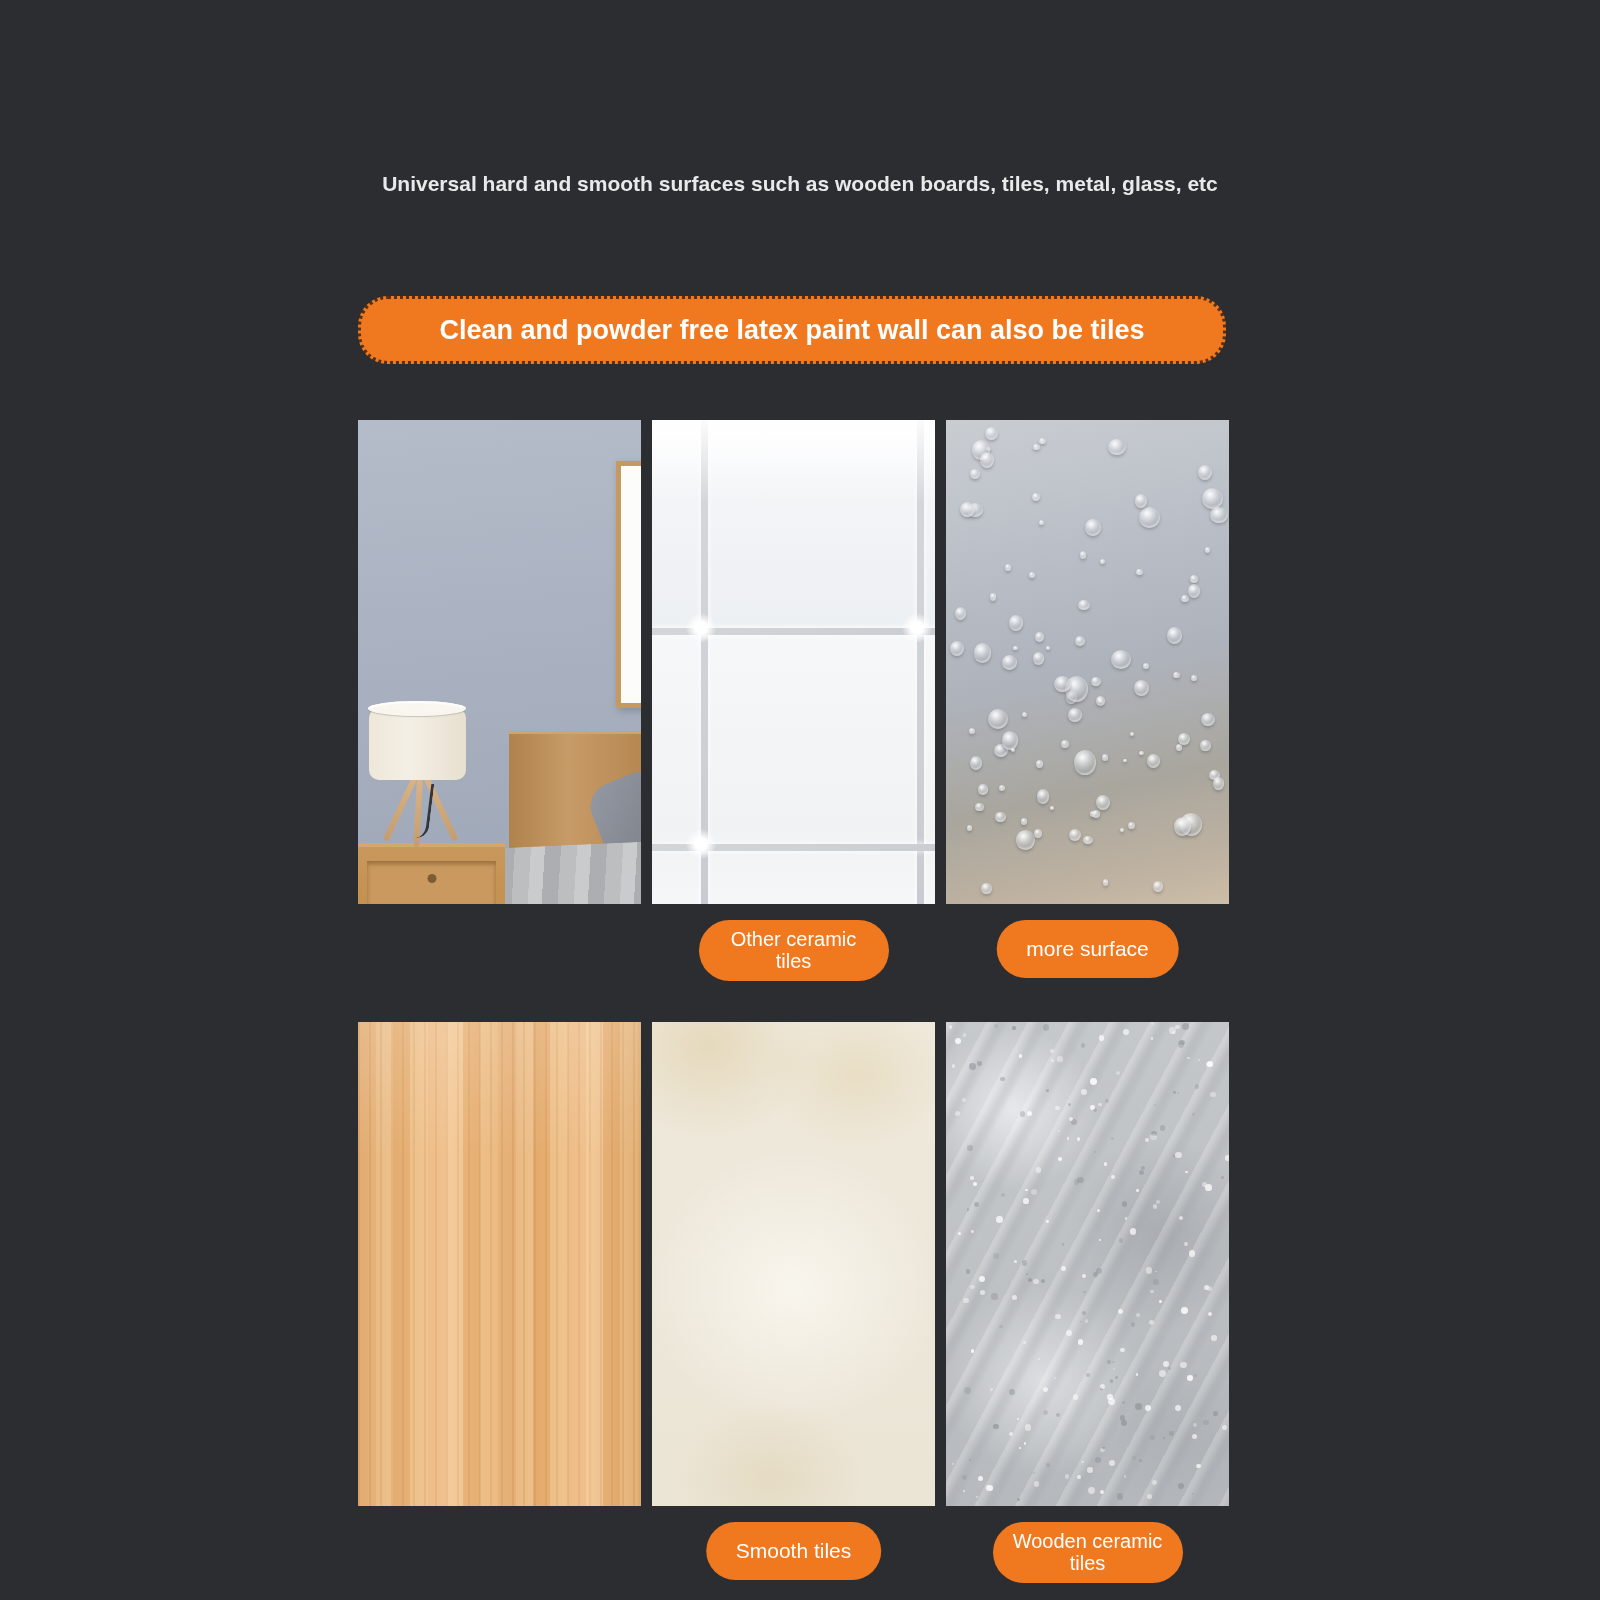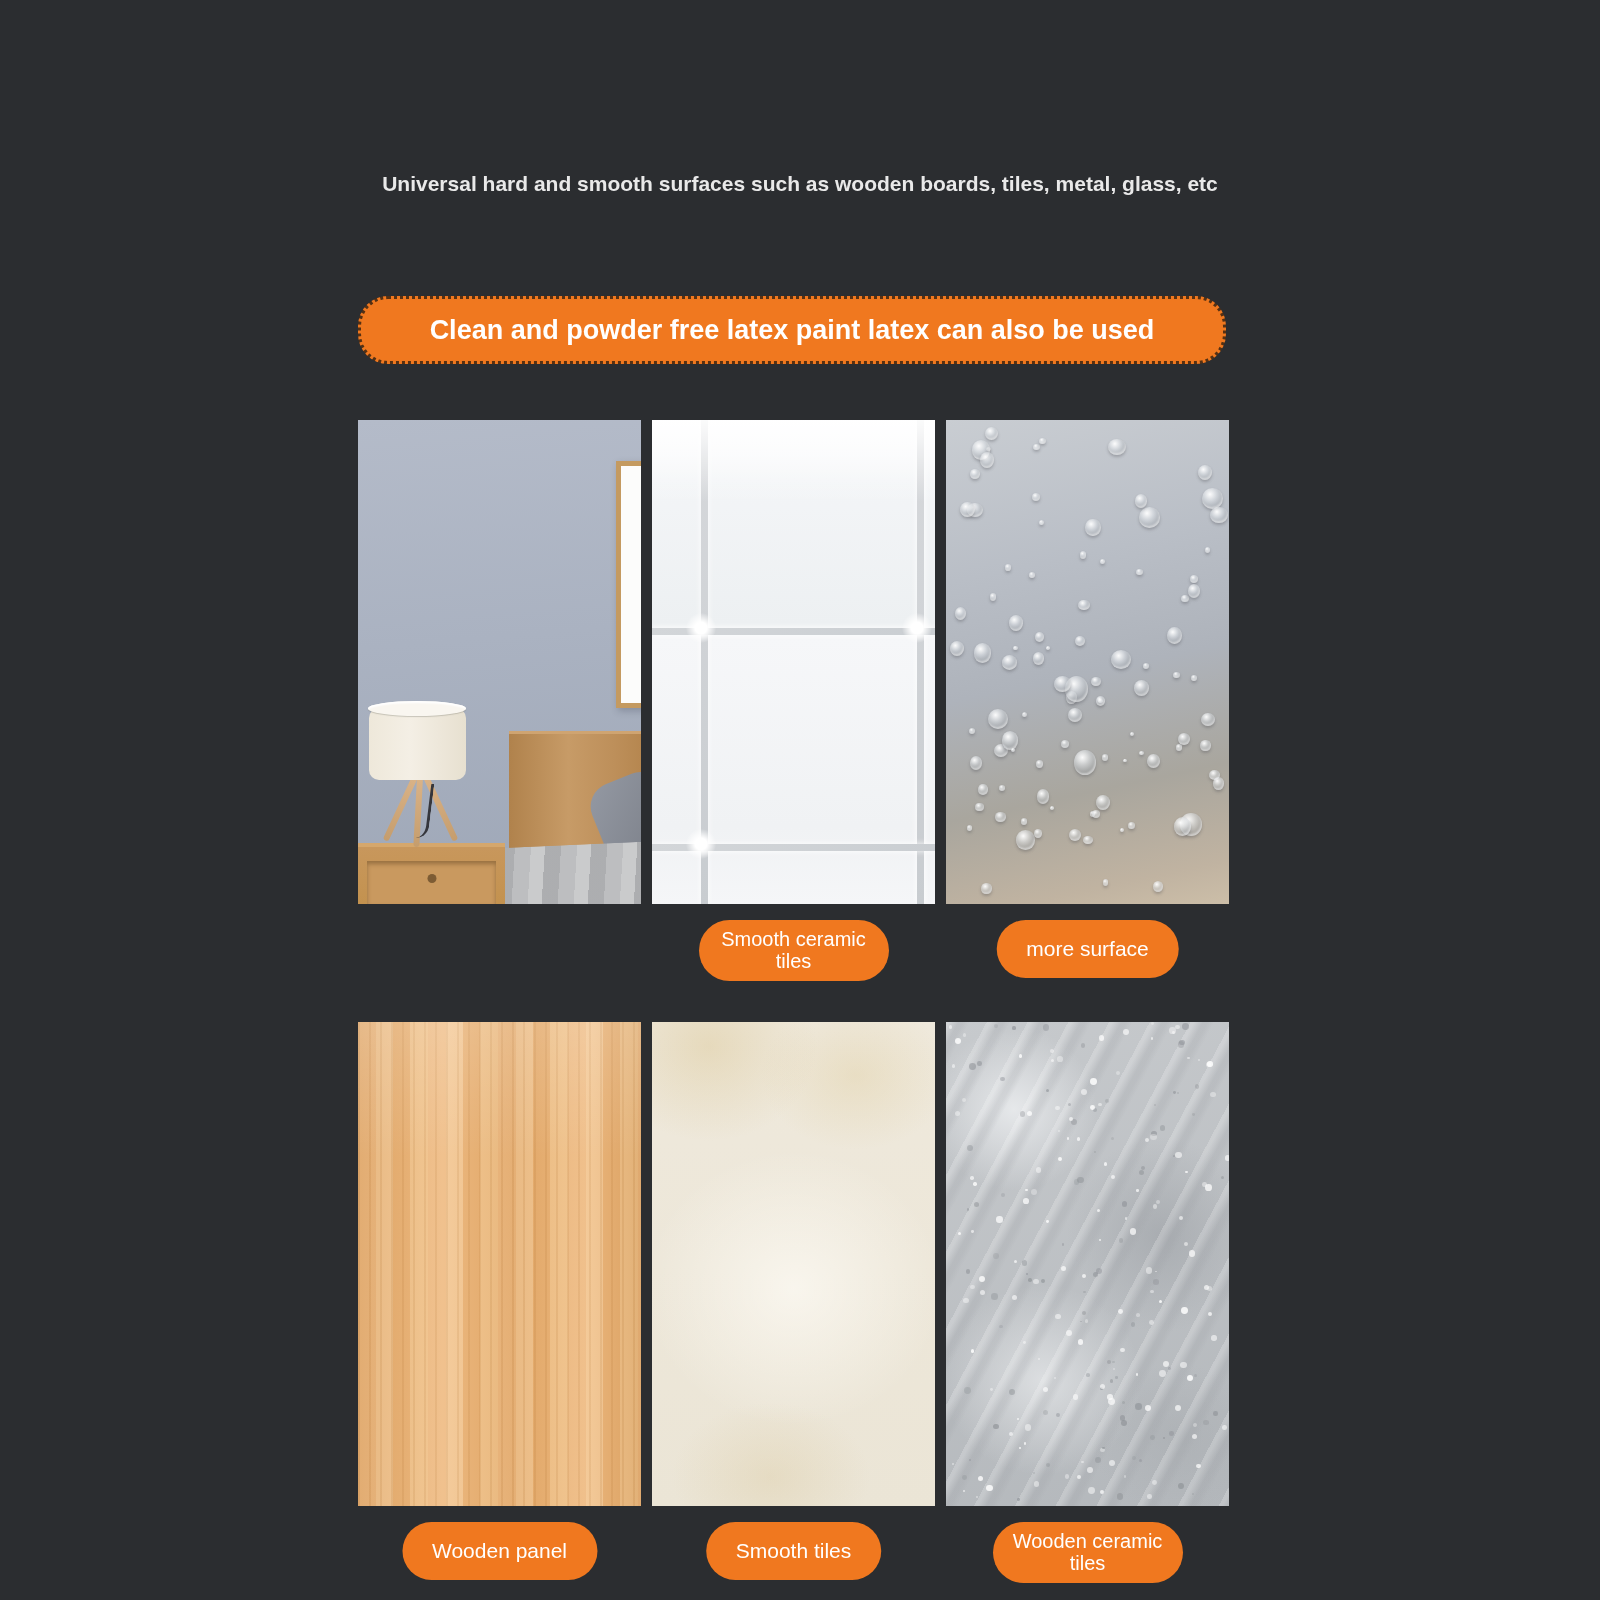--- a/index.html
+++ b/index.html
@@ -111,21 +111,21 @@
   .speck { position:absolute; border-radius:50%; }
 </style>
 </head>
 <body>
 
 <div id="canvas">
 
   <div class="subtitle">Universal hard and smooth surfaces such as wooden boards, tiles, metal, glass, etc</div>
 
   <div class="banner">
-    <span>Clean and powder free latex paint latex can also be used</span>
+    <span>Clean and powder free latex paint wall can also be tiles</span>
   </div>
 
   <div class="grid">
 
     <div class="card">
       <div class="scene">
         <div class="sc-wall"></div>
         <div class="sc-frame"></div>
         <div class="sc-headboard"></div>
         <div class="sc-pillow"></div>
@@ -145,21 +145,21 @@
         <div class="ct-v v1"></div>
         <div class="ct-v v2"></div>
         <div class="ct-h h1"></div>
         <div class="ct-h h2"></div>
         <div class="ct-spark" style="left:17.3%; top:43%;"></div>
         <div class="ct-spark" style="left:93.5%; top:43%;"></div>
         <div class="ct-spark" style="left:17.3%; top:87.5%;"></div>
         <div class="ct-sheen"></div>
       </div>
       <div class="pill two">
-        <span>Smooth ceramic tiles</span>
+        <span>Other ceramic tiles</span>
       </div>
     </div>
 
     <div class="card">
       <div class="scene">
         <div class="gl-bg"></div>
         <div class="gl-bg fx-droplets" style="background:none; inset:0;">
             <div class="droplet" style="width: 11.9977px; height: 12.1716px; left: 81.9843%; top: 64.6247%;"></div>
             <div class="droplet" style="width: 4.97979px; height: 5.16891px; left: 26.9567%; top: 60.3507%;"></div>
             <div class="droplet" style="width: 18.8623px; height: 19.2715px; left: 24.7428%; top: 84.7956%;"></div>
@@ -259,23 +259,20 @@
       </div>
       <div class="pill">
         <span>more surface</span>
       </div>
     </div>
 
     <div class="card">
       <div class="scene">
         <div class="wd-bg"></div>
         <div class="wd-shade"></div>
-      </div>
-      <div class="pill">
-        <span>Wooden panel</span>
       </div>
     </div>
 
     <div class="card">
       <div class="scene">
         <div class="mb-bg"></div>
       </div>
       <div class="pill">
         <span>Smooth tiles</span>
       </div>

